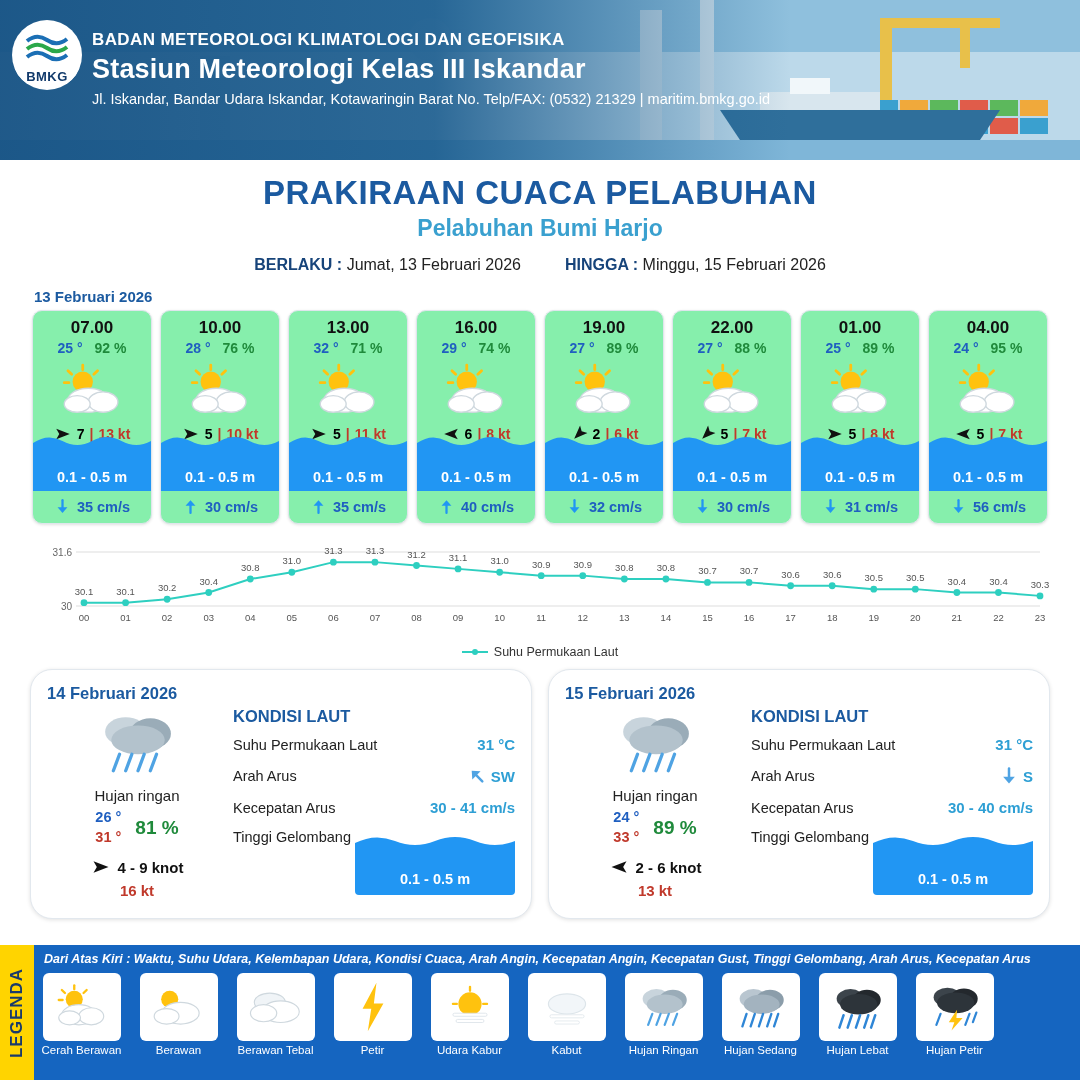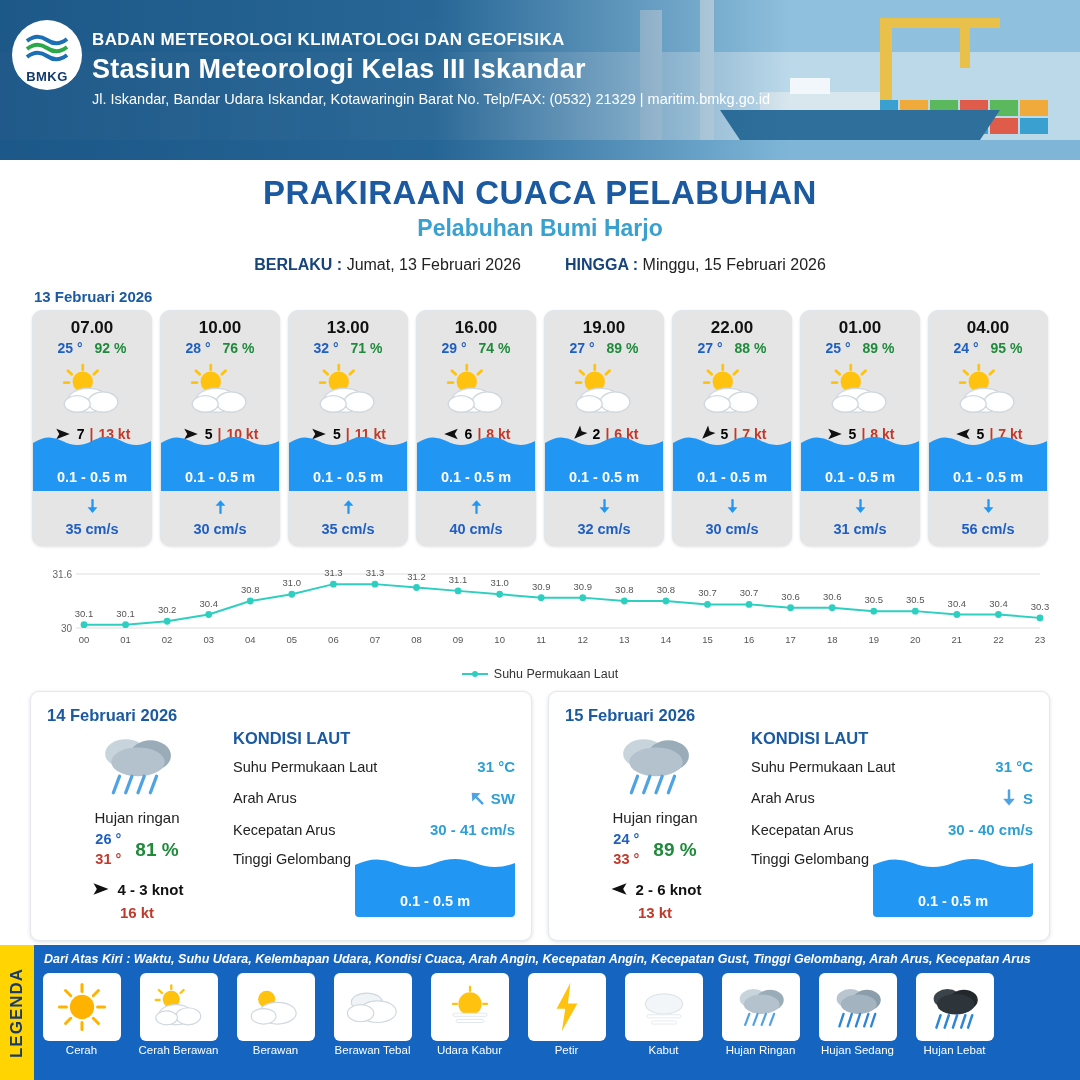--- a/index.html
+++ b/index.html
@@ -52,53 +52,53 @@
   
   .date-label {
     margin:14px 0 5px 34px; font-size:15px; font-weight:bold; color:#1b5aa0;
   }
 
   
   .cards {
     display:flex; gap:8px; padding:0 28px; justify-content:center;
   }
   .card {
-    width:120px; background:#e5e5e5; border:1px solid #dfe6ec; border-radius:10px;
+    width:120px; background:#86efac; border:1px solid #dfe6ec; border-radius:10px;
     box-shadow:0 1px 3px rgba(0,0,0,.12); overflow:hidden; position:relative;
   }
   .c-time { text-align:center; font-size:17px; font-weight:bold; color:#111; padding:7px 0 2px; }
   .c-th { display:flex; justify-content:center; gap:12px; font-size:14px; font-weight:bold; padding-bottom:4px; }
   .c-temp { color:#1f5fc0; }
   .c-hum { color:#1f8a3b; }
   .c-icon { height:62px; display:flex; align-items:center; justify-content:center; }
   .c-wind { display:flex; align-items:center; justify-content:center; gap:5px; font-size:14px; font-weight:bold; padding:3px 0 4px; }
   .c-wind .sep { color:#c0392b; }
   .c-wind .kt { color:#c0392b; }
   .wave-block {
     position:relative; background:#2196f3; height:46px; margin-top:-2px;
   }
   .wave-top {
     position:absolute; top:-12px; left:0; width:100%; height:16px;
   }
   .c-wave-txt {
     position:absolute; bottom:6px; width:100%; text-align:center;
     color:#fff; font-size:14.5px; font-weight:bold;
   }
-  .c-cur { display:flex; align-items:center; justify-content:center; gap:6px; padding:7px 0 8px; font-size:14.5px; font-weight:bold; color:#1f5fc0;flex-direction:column; }
+  .c-cur { display:flex; align-items:center; justify-content:center; gap:6px; padding:7px 0 8px; font-size:14.5px; font-weight:bold; color:#1f5fc0; }
 
   
   .chart-wrap { margin:14px 26px 0; position:relative; height:105px; }
   .chart-legend { text-align:center; font-size:12.5px; color:#333; margin-top:2px; display:flex; align-items:center; justify-content:center; gap:6px;}
   .legend-dash { width:26px; height:2px; background:#2ecfc0; position:relative; display:inline-block;}
   .legend-dash:after{content:"";position:absolute;left:10px;top:-2.5px;width:6px;height:6px;border-radius:50%;background:#2ecfc0;}
 
   
   .days { display:flex; gap:16px; padding:10px 30px 0; }
   .day {
-    flex:1; background:#fff; border:1px solid #e2e8ee; border-radius:9px;
+    flex:1; background:#fff; border:1px solid #e2e8ee; border-radius:22px;
     box-shadow:0 1px 4px rgba(0,0,0,.12); padding:14px 16px 10px; position:relative; height:250px;
   }
   .d-date { font-size:16.5px; font-weight:bold; color:#1b5aa0; }
   .d-body { display:flex; }
   .d-left { width:180px; text-align:center; padding-top:4px; }
   .d-cond { font-size:15px; color:#222; margin-top:2px; }
   .d-tt { display:flex; justify-content:center; gap:14px; align-items:center; margin-top:4px;}
   .d-temps { font-size:14.5px; font-weight:bold; line-height:1.35; }
   .d-tmin { color:#1f5fc0; }
   .d-tmax { color:#c0392b; }
@@ -716,21 +716,21 @@
             <div class="d-tmax">31 °</div>
           </div>
           <div class="d-hum">81 %</div>
         </div>
         <div class="d-wind">
           <svg width="20" height="20" viewBox="0 0 24 24">
     <g transform="rotate(0 12 12)">
                 <path d="M3 5 L21 12 L3 19 L7 12 Z" fill="#111"></path>
               </g>
   </svg>
-          <span>4  - 3 knot</span>
+          <span>4  - 9 knot</span>
         </div>
         <div class="d-gust">16 kt</div>
       </div>
       <div class="d-right">
         <div class="d-title">KONDISI LAUT</div>
         <div class="d-row">
       <span>Suhu Permukaan Laut</span>
       <span style="display:flex;align-items:center;gap:4px">
               <span class="d-val">31 °C</span>
             </span>
@@ -843,38 +843,20 @@
   </div>
 
 <div class="legend-section">
   <div class="legend-vert">
     <span>LEGENDA</span>
   </div>
   <div class="legend-note">Dari Atas Kiri : Waktu, Suhu Udara, Kelembapan Udara, Kondisi Cuaca, Arah Angin, Kecepatan Angin, Kecepatan Gust, Tinggi Gelombang, Arah Arus, Kecepatan Arus</div>
   <div class="legend-items" id="legendItems">
       <div class="leg-item">
         <div class="leg-box">
-          <svg width="52" height="52" viewBox="0 0 60 60">
-            <g stroke="#ffb300" stroke-width="3.5" stroke-linecap="round">
-              <line x1="30" y1="4" x2="30" y2="12"></line>
-              <line x1="30" y1="48" x2="30" y2="56"></line>
-              <line x1="4" y1="30" x2="12" y2="30"></line>
-              <line x1="48" y1="30" x2="56" y2="30"></line>
-              <line x1="11" y1="11" x2="17" y2="17"></line>
-              <line x1="43" y1="43" x2="49" y2="49"></line>
-              <line x1="49" y1="11" x2="43" y2="17"></line>
-              <line x1="17" y1="43" x2="11" y2="49"></line>
-            </g>
-            <circle cx="30" cy="30" r="14" fill="#ffb300"></circle>
-          </svg>
-        </div>
-    <div class="leg-lbl">Cerah</div>
-      </div>
-      <div class="leg-item">
-        <div class="leg-box">
           <svg width="62" height="50" viewBox="0 0 80 60">
     <g>
       <circle cx="30" cy="20" r="11" fill="#ffc20e"></circle>
       <g stroke="#ffc20e" stroke-width="3" stroke-linecap="round">
         <line x1="30" y1="2" x2="30" y2="7"></line>
         <line x1="14" y1="8" x2="18" y2="12"></line>
         <line x1="46" y1="8" x2="42" y2="12"></line>
         <line x1="10" y1="21" x2="15" y2="21"></line>
       </g>
     </g>
@@ -897,43 +879,43 @@
       </div>
       <div class="leg-item">
         <div class="leg-box">
           <svg width="62" height="50" viewBox="0 0 80 60">
             <ellipse cx="32" cy="24" rx="20" ry="12" fill="#f0f4f7" stroke="#cfd8de" stroke-width="1.5"></ellipse>
             <ellipse cx="46" cy="36" rx="24" ry="14" fill="#ffffff" stroke="#cfd8de" stroke-width="1.5"></ellipse>
             <ellipse cx="24" cy="38" rx="17" ry="11" fill="#ffffff" stroke="#cfd8de" stroke-width="1.5"></ellipse>
           </svg>
         </div>
     <div class="leg-lbl">Berawan Tebal</div>
+      </div>
+      <div class="leg-item">
+        <div class="leg-box">
+          <svg width="40" height="52" viewBox="0 0 40 60">
+            <path d="M24 2 L8 32 L18 32 L14 58 L32 26 L21 26 Z" fill="#ffc20e"></path>
+          </svg>
+        </div>
+    <div class="leg-lbl">Petir</div>
       </div>
       <div class="leg-item">
         <div class="leg-box">
           <svg width="62" height="50" viewBox="0 0 80 60">
             <circle cx="40" cy="26" r="15" fill="#ffc20e"></circle>
             <g stroke="#ffc20e" stroke-width="3" stroke-linecap="round">
               <line x1="40" y1="4" x2="40" y2="9"></line>
               <line x1="18" y1="26" x2="23" y2="26"></line>
               <line x1="57" y1="26" x2="62" y2="26"></line>
             </g>
             <rect x="18" y="38" width="44" height="4" rx="2" fill="#ffffff" stroke="#d8e0e6"></rect>
             <rect x="22" y="46" width="36" height="4" rx="2" fill="#ffffff" stroke="#d8e0e6"></rect>
           </svg>
         </div>
     <div class="leg-lbl">Udara Kabur</div>
-      </div>
-      <div class="leg-item">
-        <div class="leg-box">
-          <svg width="40" height="52" viewBox="0 0 40 60">
-            <path d="M24 2 L8 32 L18 32 L14 58 L32 26 L21 26 Z" fill="#ffc20e"></path>
-          </svg>
-        </div>
-    <div class="leg-lbl">Petir</div>
       </div>
       <div class="leg-item">
         <div class="leg-box">
           <svg width="62" height="50" viewBox="0 0 80 60">
             <ellipse cx="40" cy="26" rx="24" ry="13" fill="#f2f6f9" stroke="#dde5ea" stroke-width="1.5"></ellipse>
             <rect x="18" y="40" width="44" height="4" rx="2" fill="#ffffff" stroke="#dde5ea"></rect>
             <rect x="24" y="48" width="32" height="4" rx="2" fill="#ffffff" stroke="#dde5ea"></rect>
           </svg>
         </div>
     <div class="leg-lbl">Kabut</div>
@@ -981,14 +963,30 @@
               <line x1="24" y1="48" x2="18" y2="66"></line>
               <line x1="36" y1="48" x2="30" y2="66"></line>
               <line x1="48" y1="48" x2="42" y2="66"></line>
               <line x1="60" y1="48" x2="54" y2="66"></line>
               <line x1="70" y1="48" x2="64" y2="66"></line>
             </g>
           </svg>
         </div>
     <div class="leg-lbl">Hujan Lebat</div>
       </div>
+      <div class="leg-item">
+        <div class="leg-box">
+          <svg width="62" height="52" viewBox="0 0 90 72">
+            <ellipse cx="34" cy="22" rx="20" ry="14" fill="#3c444b"></ellipse>
+            <ellipse cx="58" cy="24" rx="20" ry="15" fill="#23282d"></ellipse>
+            <ellipse cx="46" cy="30" rx="27" ry="15" fill="#2d343a"></ellipse>
+            <path d="M48 40 L36 58 L44 58 L40 70 L56 52 L47 52 Z" fill="#ffc20e"></path>
+            <g stroke="#2f86d6" stroke-width="3.2" stroke-linecap="round">
+              <line x1="24" y1="46" x2="18" y2="62"></line>
+              <line x1="66" y1="46" x2="60" y2="62"></line>
+              <line x1="76" y1="44" x2="71" y2="58"></line>
+            </g>
+          </svg>
+        </div>
+    <div class="leg-lbl">Hujan Petir</div>
+      </div>
     </div>
 </div>
 
 </body></html>

